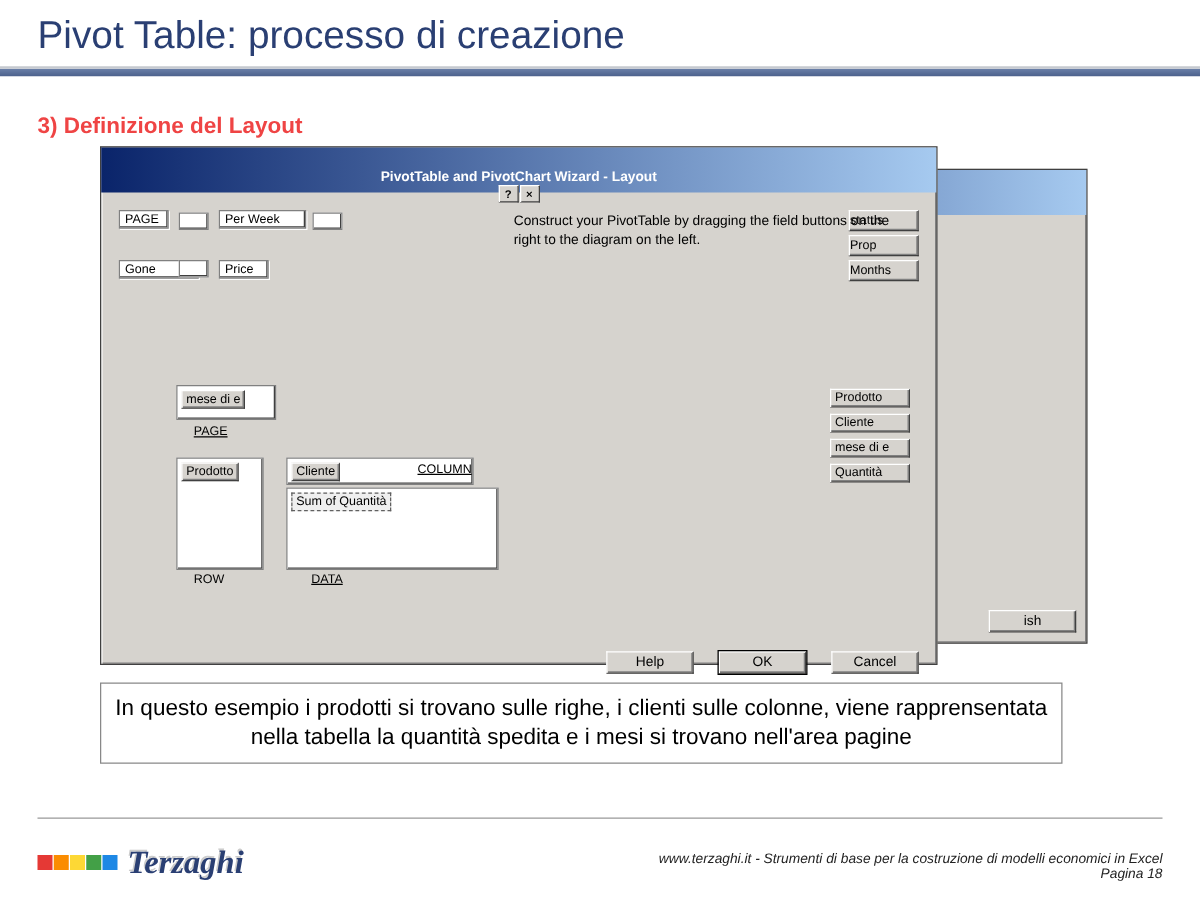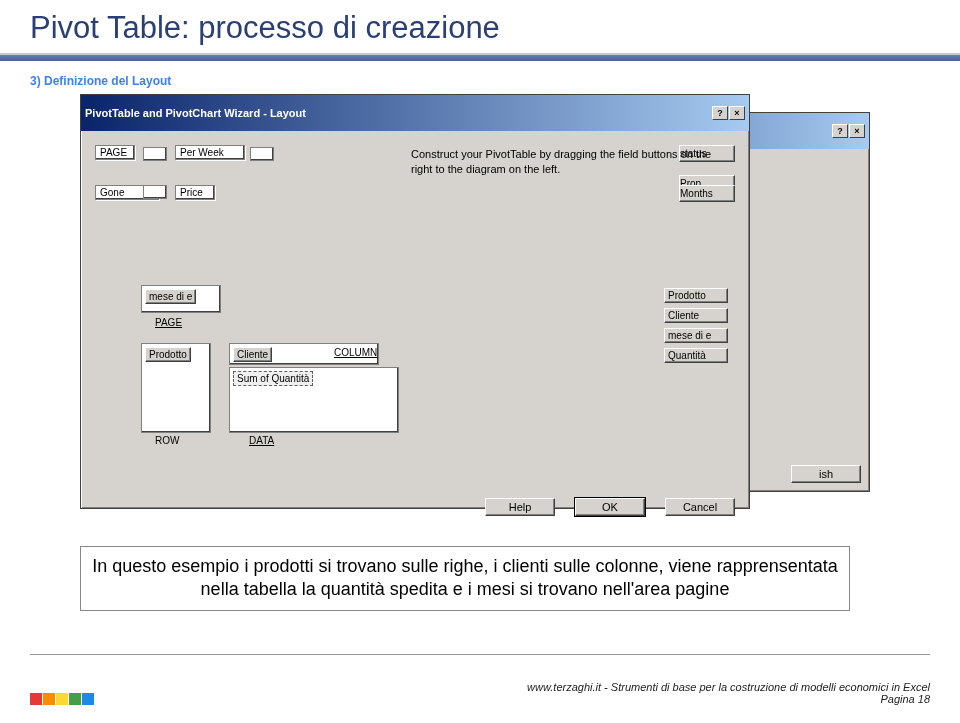--- a/index.html
+++ b/index.html
@@ -23,23 +23,23 @@
   position: absolute;
   left: 0;
   top: 53px;
   right: 0;
   height: 8px;
   border-top: 2px solid #c5c9cf;
   background: linear-gradient(#6a7fa8, #4c618c);
 }
 .subtitle {
   font-weight: bold;
-  font-size: 12px;
-  color: #3b82f6;
-  margin-top: 28px;
+  font-size: 18px;
+  color: #ef4444;
+  margin-top: 44px;
   margin-bottom: 6px;
 }
 .dialog-area {
   position: relative;
   width: 800px;
   height: 415px;
   margin: 0 auto;
 }
 .win-dialog {
   position: absolute;
@@ -52,20 +52,21 @@
 .win-titlebar {
   background: linear-gradient(to right, #0a246a, #a6caf0);
   color: #fff;
   font-weight: bold;
   padding: 18px 4px;
   height: 18px;
   display: flex;
   align-items: center;
   justify-content: space-between;
   font-size: 11px;
+  flex-direction: column;
 }
 .win-title-buttons { display: flex; gap: 1px; }
 .win-title-btn {
   width: 16px; height: 14px;
   background: #d6d3ce;
   border: 1px solid #fff;
   border-right-color: #404040;
   border-bottom-color: #404040;
   color: #000;
   font-size: 9px;
@@ -105,21 +106,21 @@
   border: 1px solid #fff;
   border-right-color: #404040;
   border-bottom-color: #404040;
   box-shadow: inset -1px -1px 0 #808080;
   font-size: 10px;
   padding: 2px 0;
   width: 56px;
   cursor: move;
 }
 .fb-status { right: 14px; top: 14px; }
-.fb-prop   { right: 14px; top: 44px; }
+.fb-prop   { right: 14px; top: 34px; }
 .fb-months { right: 14px; top: 54px; }
 .instr-text {
   position: absolute;
   left: 330px; top: 16px; width: 310px;
   font-size: 11px;
   color: #000;
   line-height: 1.35;
 }
 .layout-area {
   position: absolute;
@@ -350,18 +351,19 @@
 
   <div class="footer-line"></div>
   <div class="footer-logo">
     <div class="logo-block">
       <div class="logo-sq" style="background:#e53935"></div>
       <div class="logo-sq" style="background:#fb8c00"></div>
       <div class="logo-sq" style="background:#fdd835"></div>
       <div class="logo-sq" style="background:#43a047"></div>
       <div class="logo-sq" style="background:#1e88e5"></div>
     </div>
+    <span class="logo-text">Terzaghi</span>
   </div>
   <div class="footer-right">
     <div>www.terzaghi.it - Strumenti di base per la costruzione di modelli economici in Excel</div>
     <div>Pagina 18</div>
   </div>
 </div>
 
 </body></html>

